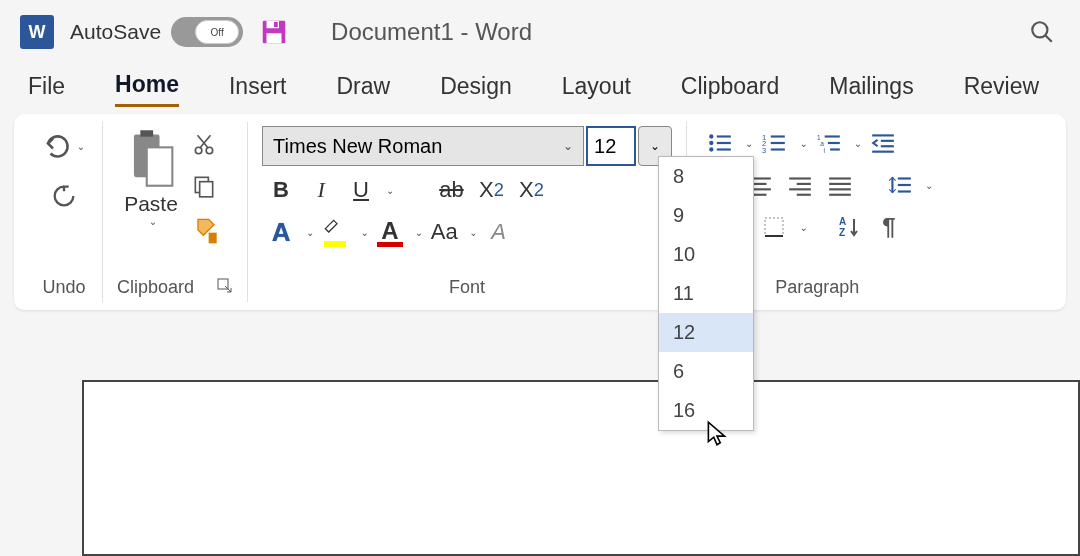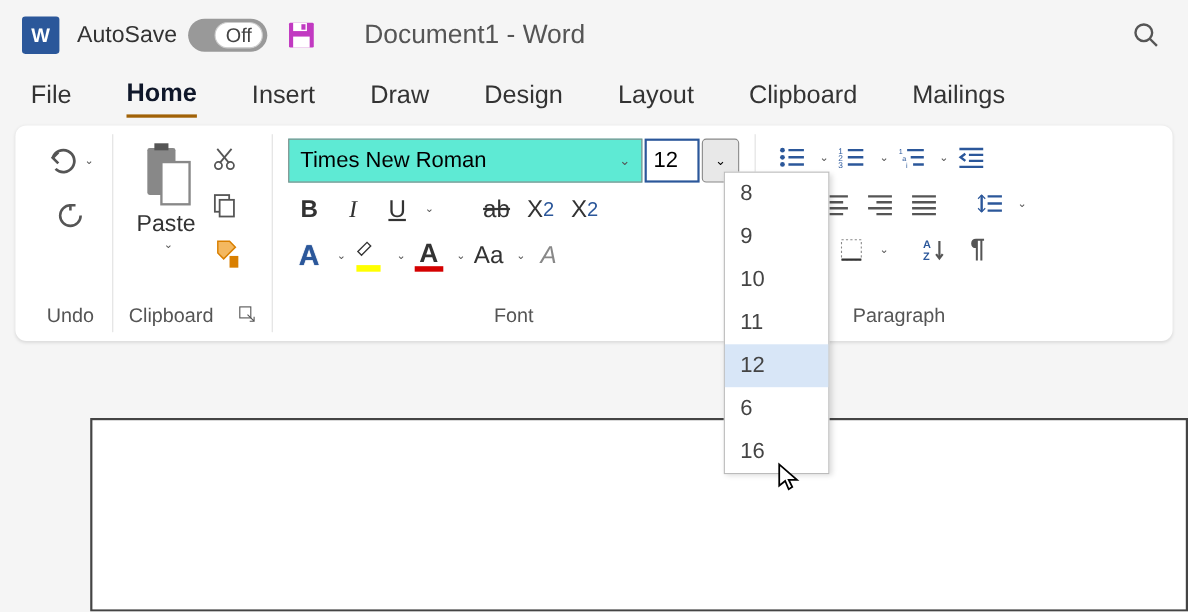--- a/index.html
+++ b/index.html
@@ -3,21 +3,21 @@
 <meta charset="utf-8">
 <style>
 * { box-sizing: border-box; margin: 0; padding: 0; font-family: 'Segoe UI', Arial, sans-serif; }
 body { background: #f5f5f5; width: 1080px; height: 556px; overflow: hidden; position: relative; }
 
 .titlebar { display: flex; align-items: center; height: 64px; padding: 0 20px; gap: 16px; }
 .word-appicon { width: 34px; height: 34px; background: #2b579a; border-radius: 3px; display: flex; align-items: center; justify-content: center; color: #fff; font-weight: bold; font-size: 18px; }
 .autosave-wrap { display: flex; align-items: center; gap: 10px; }
 .autosave-label { font-size: 21px; color: #333; }
 .toggle { width: 72px; height: 30px; border-radius: 15px; background: #999; position: relative; display: flex; align-items: center; }
-.toggle-knob { width: 44px; height: 24px; background: #fff; border-radius: 12px; margin-left: 24px; display: flex; align-items: center; justify-content: center; font-size: 18px; color: #444; border: 1px solid #ccc; }
+.toggle-knob { width: 44px; height: 24px; background: #fff; border-radius: 12px; margin-left: 24px; display: flex; align-items: center; justify-content: center; font-size: 10px; color: #444; border: 1px solid #ccc; }
 .save-icon { width: 30px; height: 30px; }
 .doc-title { font-size: 24px; color: #555; margin-left: 26px; }
 .search-icon-wrap { margin-left: auto; }
 
 .tabs { display: flex; gap: 50px; padding: 0 28px; height: 50px; align-items: center; font-size: 23px; color: #333; }
 .tab { cursor: pointer; padding-bottom: 6px; }
 .tab.active { color: #0f172a; border-bottom: 3px solid #a16207; font-weight: 700; }
 
 .ribbon { background: #fff; margin: 0 14px; border-radius: 10px; height: 196px; display: flex; padding: 8px 12px; box-shadow: 0 1px 3px rgba(0,0,0,0.1); position: relative; }
 
@@ -36,21 +36,21 @@
 .clipboard-row { display: flex; align-items: flex-start; gap: 8px; }
 .paste-col { display: flex; flex-direction: column; align-items: center; }
 .paste-icon { width: 54px; height: 64px; }
 .paste-label { font-size: 21px; margin-top: 2px; color: #333; }
 .cb-side { display: flex; flex-direction: column; gap: 6px; }
 .cb-small { width: 36px; height: 36px; }
 .fmt-painter { width: 40px; height: 40px; color: #d97f00; }
 
 .font-group .group-content { gap: 6px; }
 .font-row { display: flex; align-items: center; gap: 2px; }
-.font-name-box { width: 322px; height: 40px; border: 1px solid #888; background: #5eead4; padding: 0 10px; font-size: 20px; display: flex; align-items: center; justify-content: space-between; }
+.font-name-box { width: 322px; height: 40px; border: 1px solid #888; background: #e5e5e5; padding: 0 10px; font-size: 20px; display: flex; align-items: center; justify-content: space-between; }
 .font-size-box { width: 50px; height: 40px; border: 2px solid #2b579a; background: #fff; padding: 0 6px; font-size: 20px; display: flex; align-items: center; }
 .font-size-drop { width: 34px; height: 40px; border: 1px solid #888; display: flex; align-items: center; justify-content: center; background: #e8e8e8; }
 .fmt-btn { width: 38px; height: 36px; font-size: 22px; color: #333; }
 .fmt-row3 { display: flex; align-items: center; gap: 2px; }
 .txt-effect { color: #2b579a; font-weight: bold; font-size: 26px; text-shadow: 0 0 1px #2b579a; }
 .highlight-icon { position: relative; width: 30px; height: 30px; }
 .highlight-icon::after { content: ''; position: absolute; bottom: 0; left: 4px; right: 4px; height: 6px; background: #ffff00; }
 .fontcolor-icon { position: relative; width: 30px; height: 30px; font-size: 24px; font-weight: bold; display:flex; align-items:flex-start; justify-content:center; }
 .fontcolor-icon::after { content: ''; position: absolute; bottom: 0; left: 2px; right: 2px; height: 5px; background: #d40000; }
 
@@ -100,20 +100,21 @@
 
 <div class="tabs">
   <span class="tab">File</span>
   <span class="tab active">Home</span>
   <span class="tab">Insert</span>
   <span class="tab">Draw</span>
   <span class="tab">Design</span>
   <span class="tab">Layout</span>
   <span class="tab">Clipboard</span>
   <span class="tab">Mailings</span>
+  <span class="tab">Review</span>
 </div>
 
 <div class="ribbon">
 
   <div class="ribbon-group">
     <div class="group-content undo-col">
       <div class="btn undo-btn">
         <svg viewBox="0 0 24 24" width="30" height="30">
             <path d="M4 10 A8 8 0 1 1 6 18" fill="none" stroke="#555" stroke-width="2"></path>
             <polyline points="8,6 4,10 8,14" fill="none" stroke="#555" stroke-width="2"></polyline>

